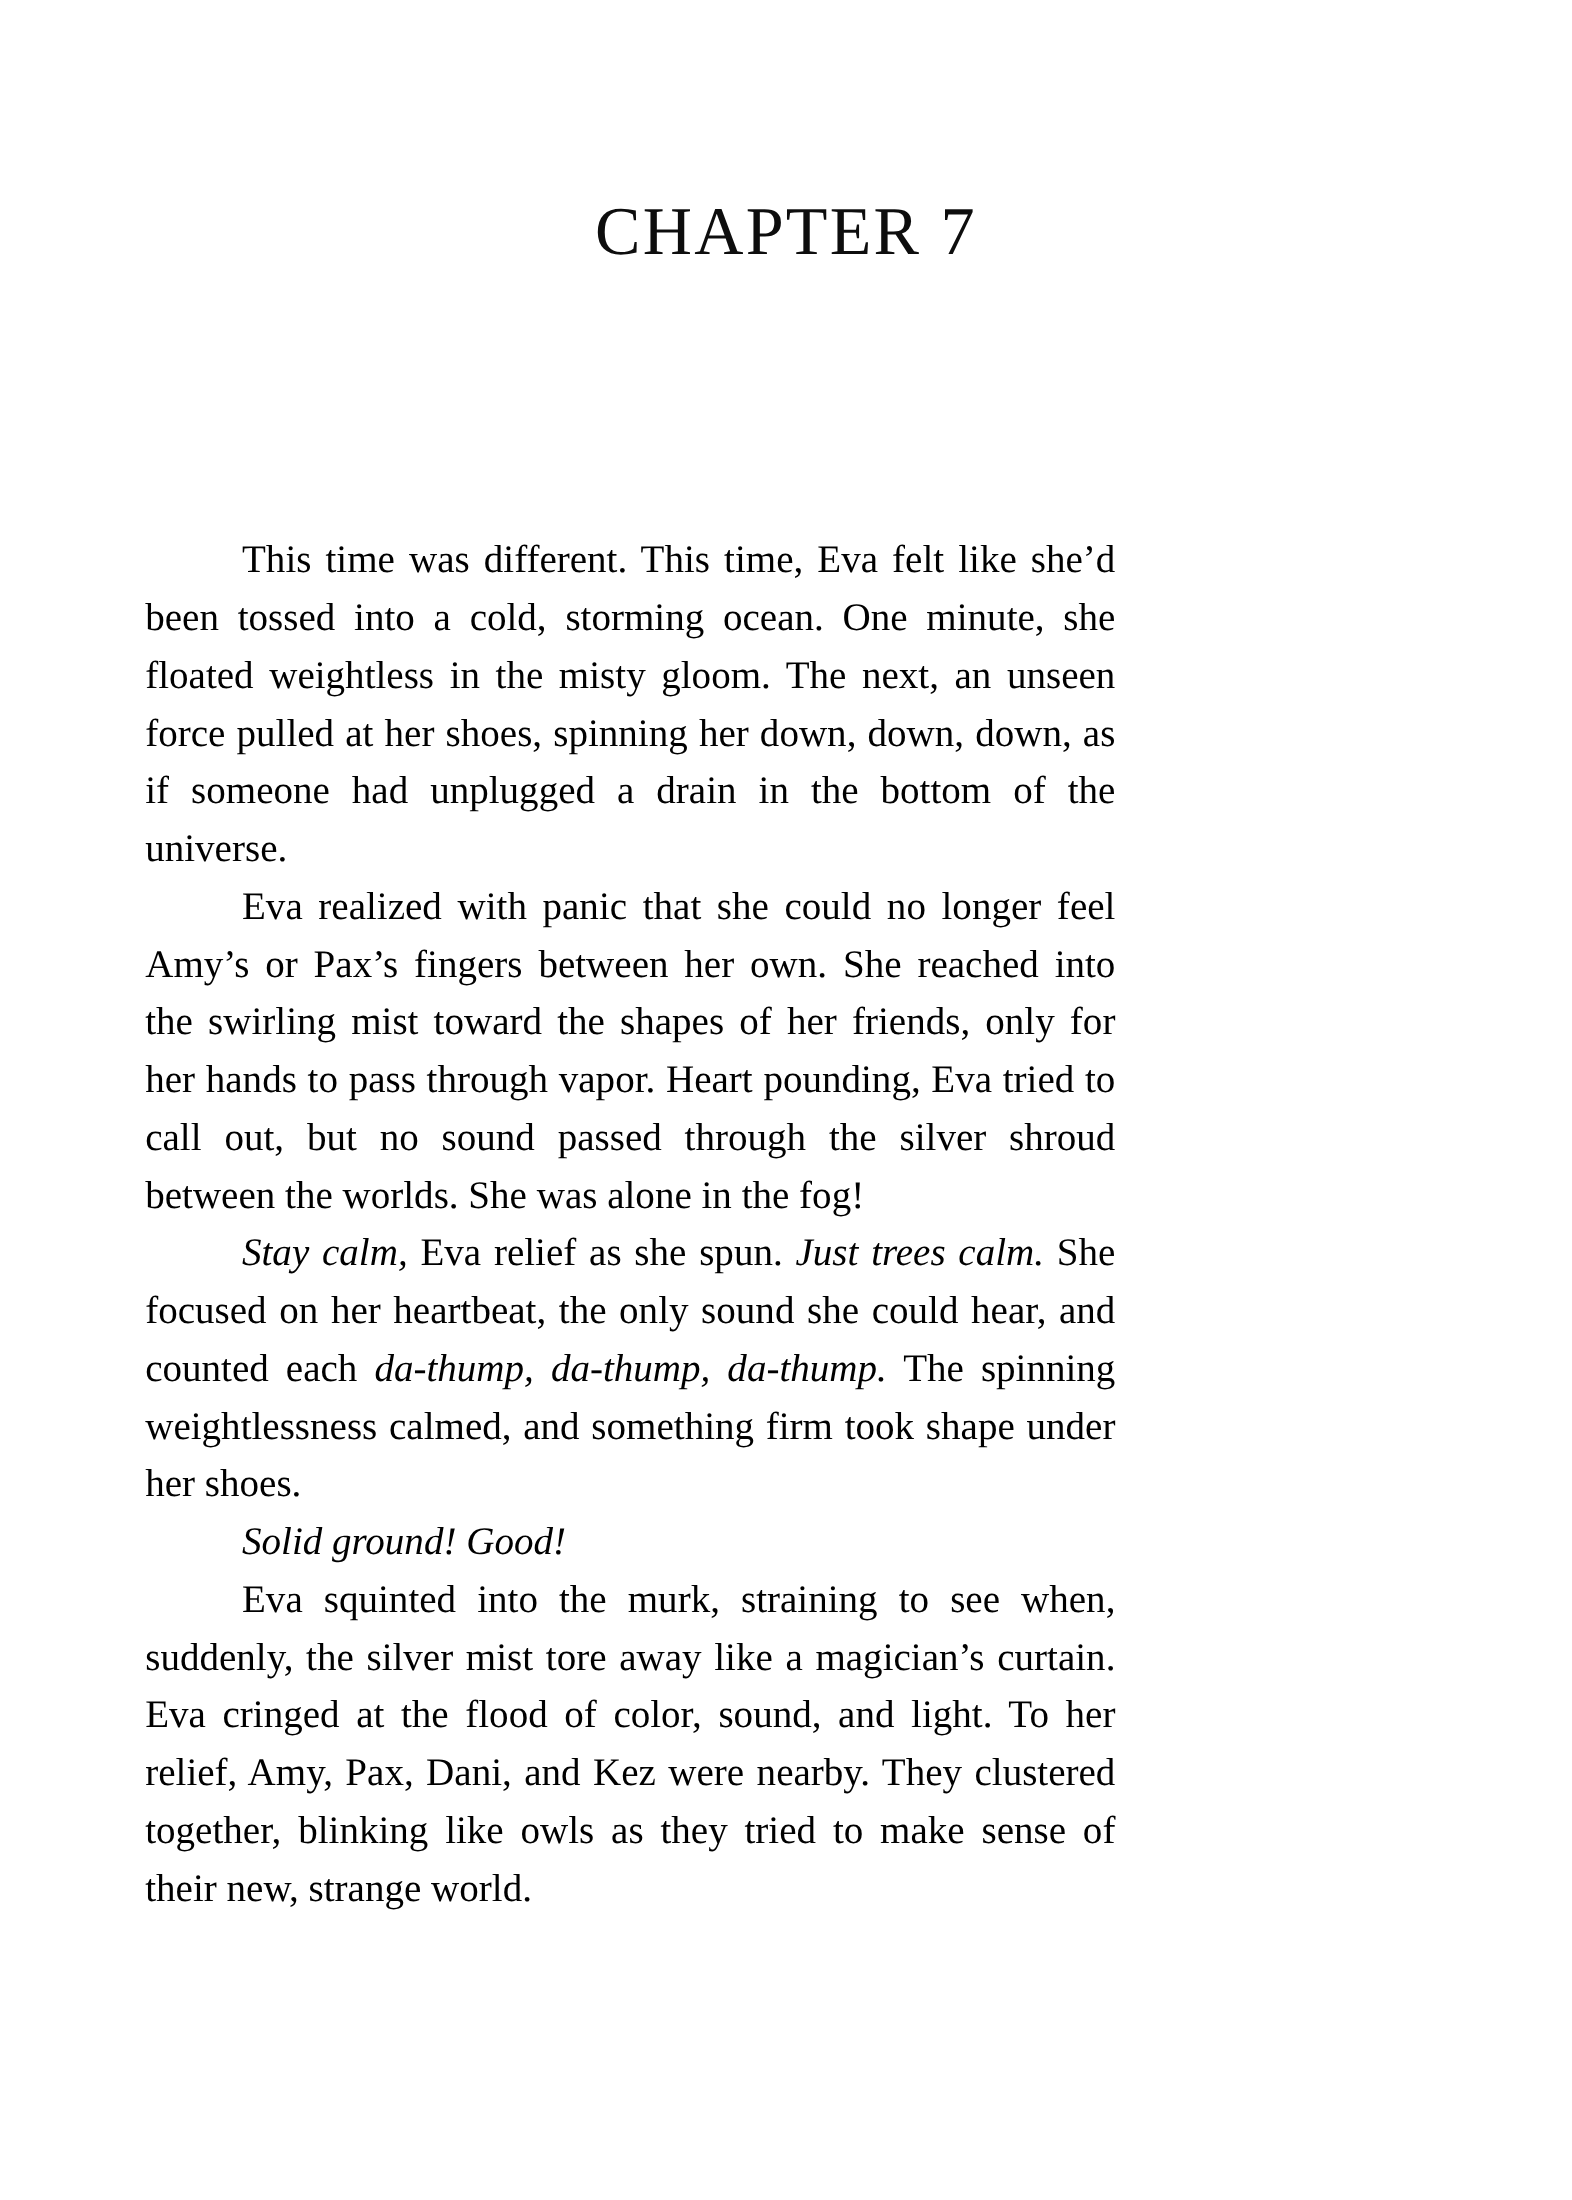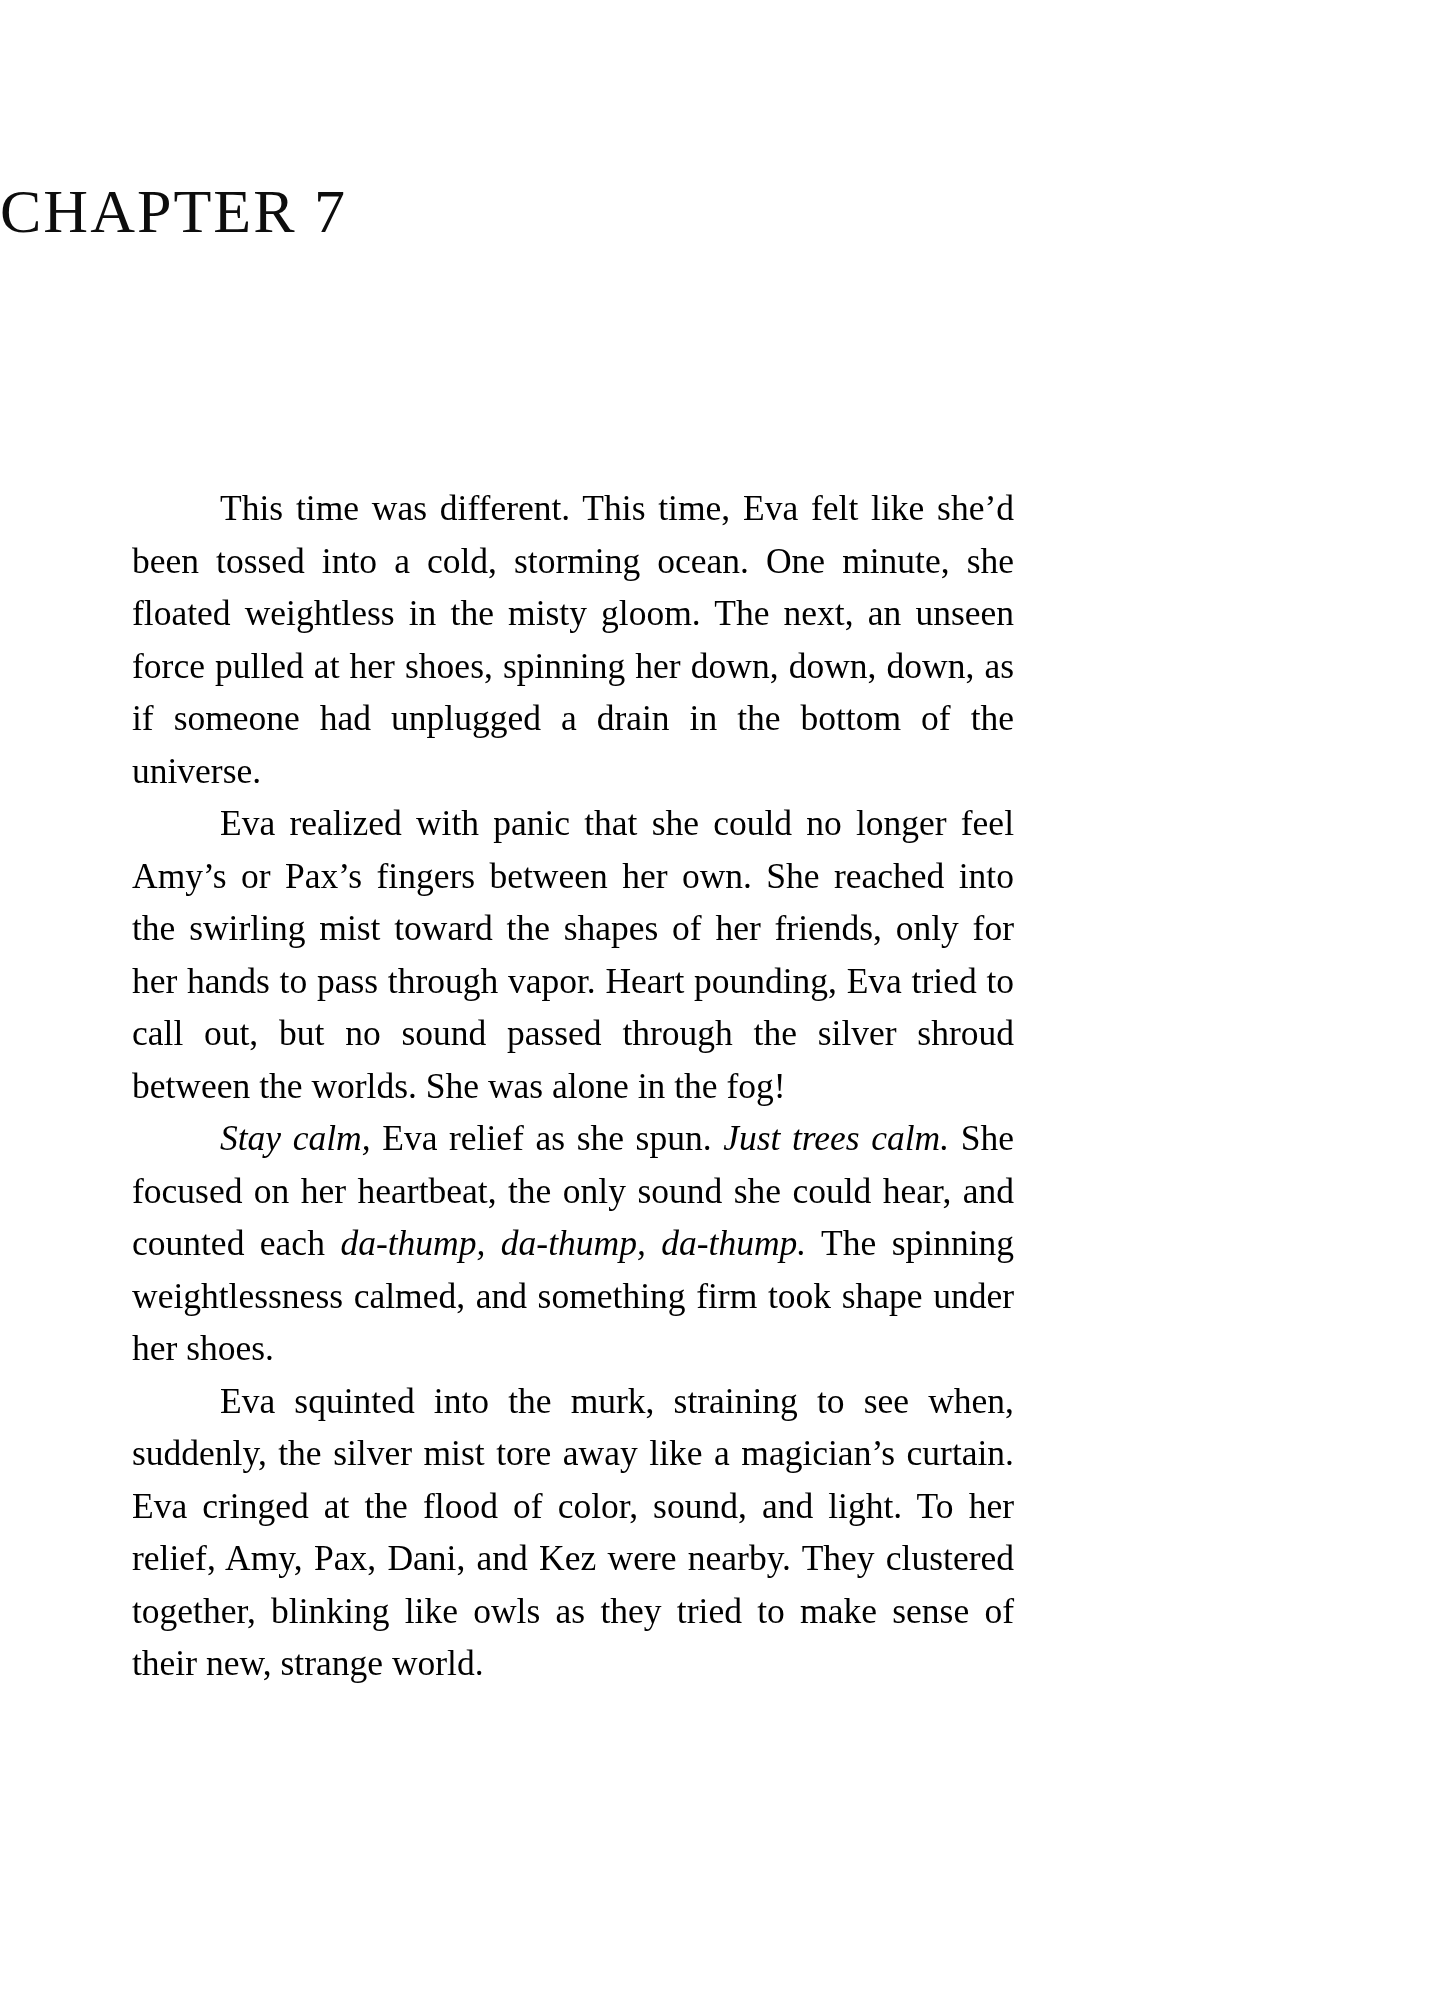--- a/index.html
+++ b/index.html
@@ -15,20 +15,21 @@
     margin: 0 auto;
     overflow: hidden;
     font-family: "Liberation Serif", "DejaVu Serif", serif;
     color: #000000;
   }
   .chapter-heading {
     position: absolute;
     top: 138px;
     left: 0;
     width: 1429px;
+    text-align: center;
     font-family: "Liberation Serif", "DejaVu Serif", serif;
     font-size: 62px;
     line-height: 1.0;
     letter-spacing: 2px;
     font-weight: 400;
     color: #0d0d0d;
   }
   .body-block {
     position: absolute;
     top: 482px;
@@ -62,16 +63,17 @@
 
 <div class="page">
 
   <h1 class="chapter-heading">CHAPTER 7</h1>
 
   <div class="body-block" id="body-block">
 
       <p class="para indent"><span>This time was different. This time, Eva felt like she’d been tossed into a cold, storming ocean. One minute, she floated weightless in the misty gloom. The next, an unseen force pulled at her shoes, spinning her down, down, down, as if someone had unplugged a drain in the bottom of the universe.</span></p>
       <p class="para indent"><span>Eva realized with panic that she could no longer feel Amy’s or Pax’s fingers between her own. She reached into the swirling mist toward the shapes of her friends, only for her hands to pass through vapor. Heart pounding, Eva tried to call out, but no sound passed through the silver shroud between the worlds. She was alone in the fog!</span></p>
       <p class="para indent"><em>Stay calm,</em><span> Eva relief as she spun. </span><em>Just trees calm.</em><span> She focused on her heartbeat, the only sound she could hear, and counted each </span><em>da-thump, da-thump, da-thump.</em><span> The spinning weightlessness calmed, and something firm took shape under her shoes.</span></p>
+      <p class="para indent"><em>Solid ground! Good!</em></p>
       <p class="para indent"><span>Eva squinted into the murk, straining to see when, suddenly, the silver mist tore away like a magician’s curtain. Eva cringed at the flood of color, sound, and light. To her relief, Amy, Pax, Dani, and Kez were nearby. They clustered together, blinking like owls as they tried to make sense of their new, strange world.</span></p>
     </div>
 
 </div>
 
 </body></html>

